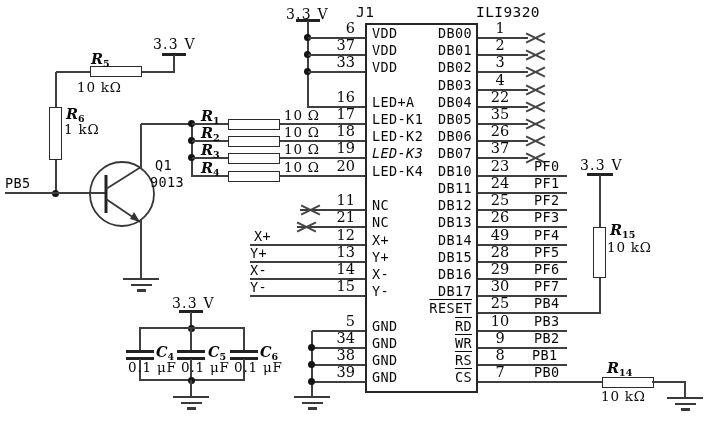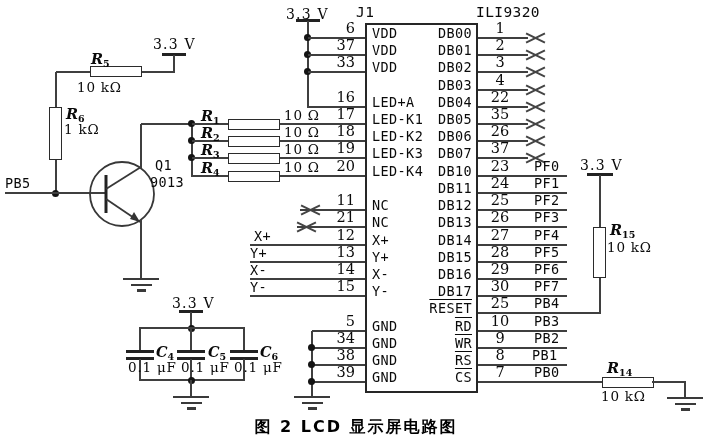--- a/index.html
+++ b/index.html
@@ -185,21 +185,20 @@
       <i class="g2"></i>
       <i class="g3"></i>
     </div>
   <div class="lbl ref" style="left:156px;top:344px"><span>C</span><sub>4</sub></div>
   <div class="lbl ref" style="left:208px;top:344px"><span>C</span><sub>5</sub></div>
   <div class="lbl ref" style="left:260px;top:344px"><span>C</span><sub>6</sub></div>
   <div class="lbl val" style="left:128px;top:360px">0.1 μF</div>
   <div class="lbl val" style="left:181px;top:360px">0.1 μF</div>
   <div class="lbl val" style="left:234px;top:360px">0.1 μF</div>
 
-  <div id="caption">图 2  LCD 显示屏电路图</div>
 <div class="wh" style="left: 478px; top: 37px; width: 50px;"></div>
     <div class="xm" style="left: 526px; top: 30px;"></div>
     <div class="lbl pnum rnum-l" style="left: 322px; top: 21px; width: 33px;">6</div>
     <div class="lbl pname" style="left: 372px; top: 26px;">VDD</div>
     <div class="lbl pname rn" style="left: 398px; top: 26px; width: 74px;">DB00</div>
     <div class="lbl pnum" style="left: 486px; top: 21px; width: 28px; text-align: center;">1</div>
     <div class="wh" style="left: 478px; top: 54px; width: 50px;"></div>
     <div class="xm" style="left: 526px; top: 47px;"></div>
     <div class="lbl pnum rnum-l" style="left: 322px; top: 38px; width: 33px;">37</div>
     <div class="lbl pname" style="left: 372px; top: 43px;">VDD</div>
@@ -229,21 +228,21 @@
     <div class="lbl pnum" style="left: 486px; top: 107px; width: 28px; text-align: center;">35</div>
     <div class="wh" style="left: 478px; top: 140px; width: 50px;"></div>
     <div class="xm" style="left: 526px; top: 133px;"></div>
     <div class="lbl pnum rnum-l" style="left: 322px; top: 124px; width: 33px;">18</div>
     <div class="lbl pname" style="left: 372px; top: 129px;">LED-K2</div>
     <div class="lbl pname rn" style="left: 398px; top: 129px; width: 74px;">DB06</div>
     <div class="lbl pnum" style="left: 486px; top: 124px; width: 28px; text-align: center;">26</div>
     <div class="wh" style="left: 478px; top: 157px; width: 50px;"></div>
     <div class="xm" style="left: 526px; top: 150px;"></div>
     <div class="lbl pnum rnum-l" style="left: 322px; top: 141px; width: 33px;">19</div>
-    <div class="lbl pname" style="left: 372px; top: 146px;">LED-K3</div>
+    <div class="lbl pname" style="left: 372px; top: 146px; font-style: italic;">LED-K3</div>
     <div class="lbl pname rn" style="left: 398px; top: 146px; width: 74px;">DB07</div>
     <div class="lbl pnum" style="left: 486px; top: 141px; width: 28px; text-align: center;">37</div>
     <div class="wh" style="left: 478px; top: 175px; width: 89px;"></div>
     <div class="lbl pnum rnum-l" style="left: 322px; top: 159px; width: 33px;">20</div>
     <div class="lbl pname" style="left: 372px; top: 164px;">LED-K4</div>
     <div class="lbl pname rn" style="left: 398px; top: 164px; width: 74px;">DB10</div>
     <div class="lbl pnum" style="left: 486px; top: 159px; width: 28px; text-align: center;">23</div>
     <div class="lbl plabel" style="left: 534px; top: 159px;">PF0</div>
     <div class="wh" style="left: 478px; top: 192px; width: 89px;"></div>
     <div class="lbl pname rn" style="left: 398px; top: 181px; width: 74px;">DB11</div>
@@ -258,21 +257,21 @@
     <div class="wh" style="left: 478px; top: 226px; width: 89px;"></div>
     <div class="lbl pnum rnum-l" style="left: 322px; top: 210px; width: 33px;">21</div>
     <div class="lbl pname" style="left: 372px; top: 215px;">NC</div>
     <div class="lbl pname rn" style="left: 398px; top: 215px; width: 74px;">DB13</div>
     <div class="lbl pnum" style="left: 486px; top: 210px; width: 28px; text-align: center;">26</div>
     <div class="lbl plabel" style="left: 534px; top: 210px;">PF3</div>
     <div class="wh" style="left: 478px; top: 244px; width: 89px;"></div>
     <div class="lbl pnum rnum-l" style="left: 322px; top: 228px; width: 33px;">12</div>
     <div class="lbl pname" style="left: 372px; top: 233px;">X+</div>
     <div class="lbl pname rn" style="left: 398px; top: 233px; width: 74px;">DB14</div>
-    <div class="lbl pnum" style="left: 486px; top: 228px; width: 28px; text-align: center;">27</div>
+    <div class="lbl pnum" style="left: 486px; top: 228px; width: 28px; text-align: center;">49</div>
     <div class="lbl plabel" style="left: 534px; top: 228px;">PF4</div>
     <div class="wh" style="left: 478px; top: 261px; width: 89px;"></div>
     <div class="lbl pnum rnum-l" style="left: 322px; top: 245px; width: 33px;">13</div>
     <div class="lbl pname" style="left: 372px; top: 250px;">Y+</div>
     <div class="lbl pname rn" style="left: 398px; top: 250px; width: 74px;">DB15</div>
     <div class="lbl pnum" style="left: 486px; top: 245px; width: 28px; text-align: center;">28</div>
     <div class="lbl plabel" style="left: 534px; top: 245px;">PF5</div>
     <div class="wh" style="left: 478px; top: 278px; width: 89px;"></div>
     <div class="lbl pnum rnum-l" style="left: 322px; top: 262px; width: 33px;">14</div>
     <div class="lbl pname" style="left: 372px; top: 267px;">X-</div>

